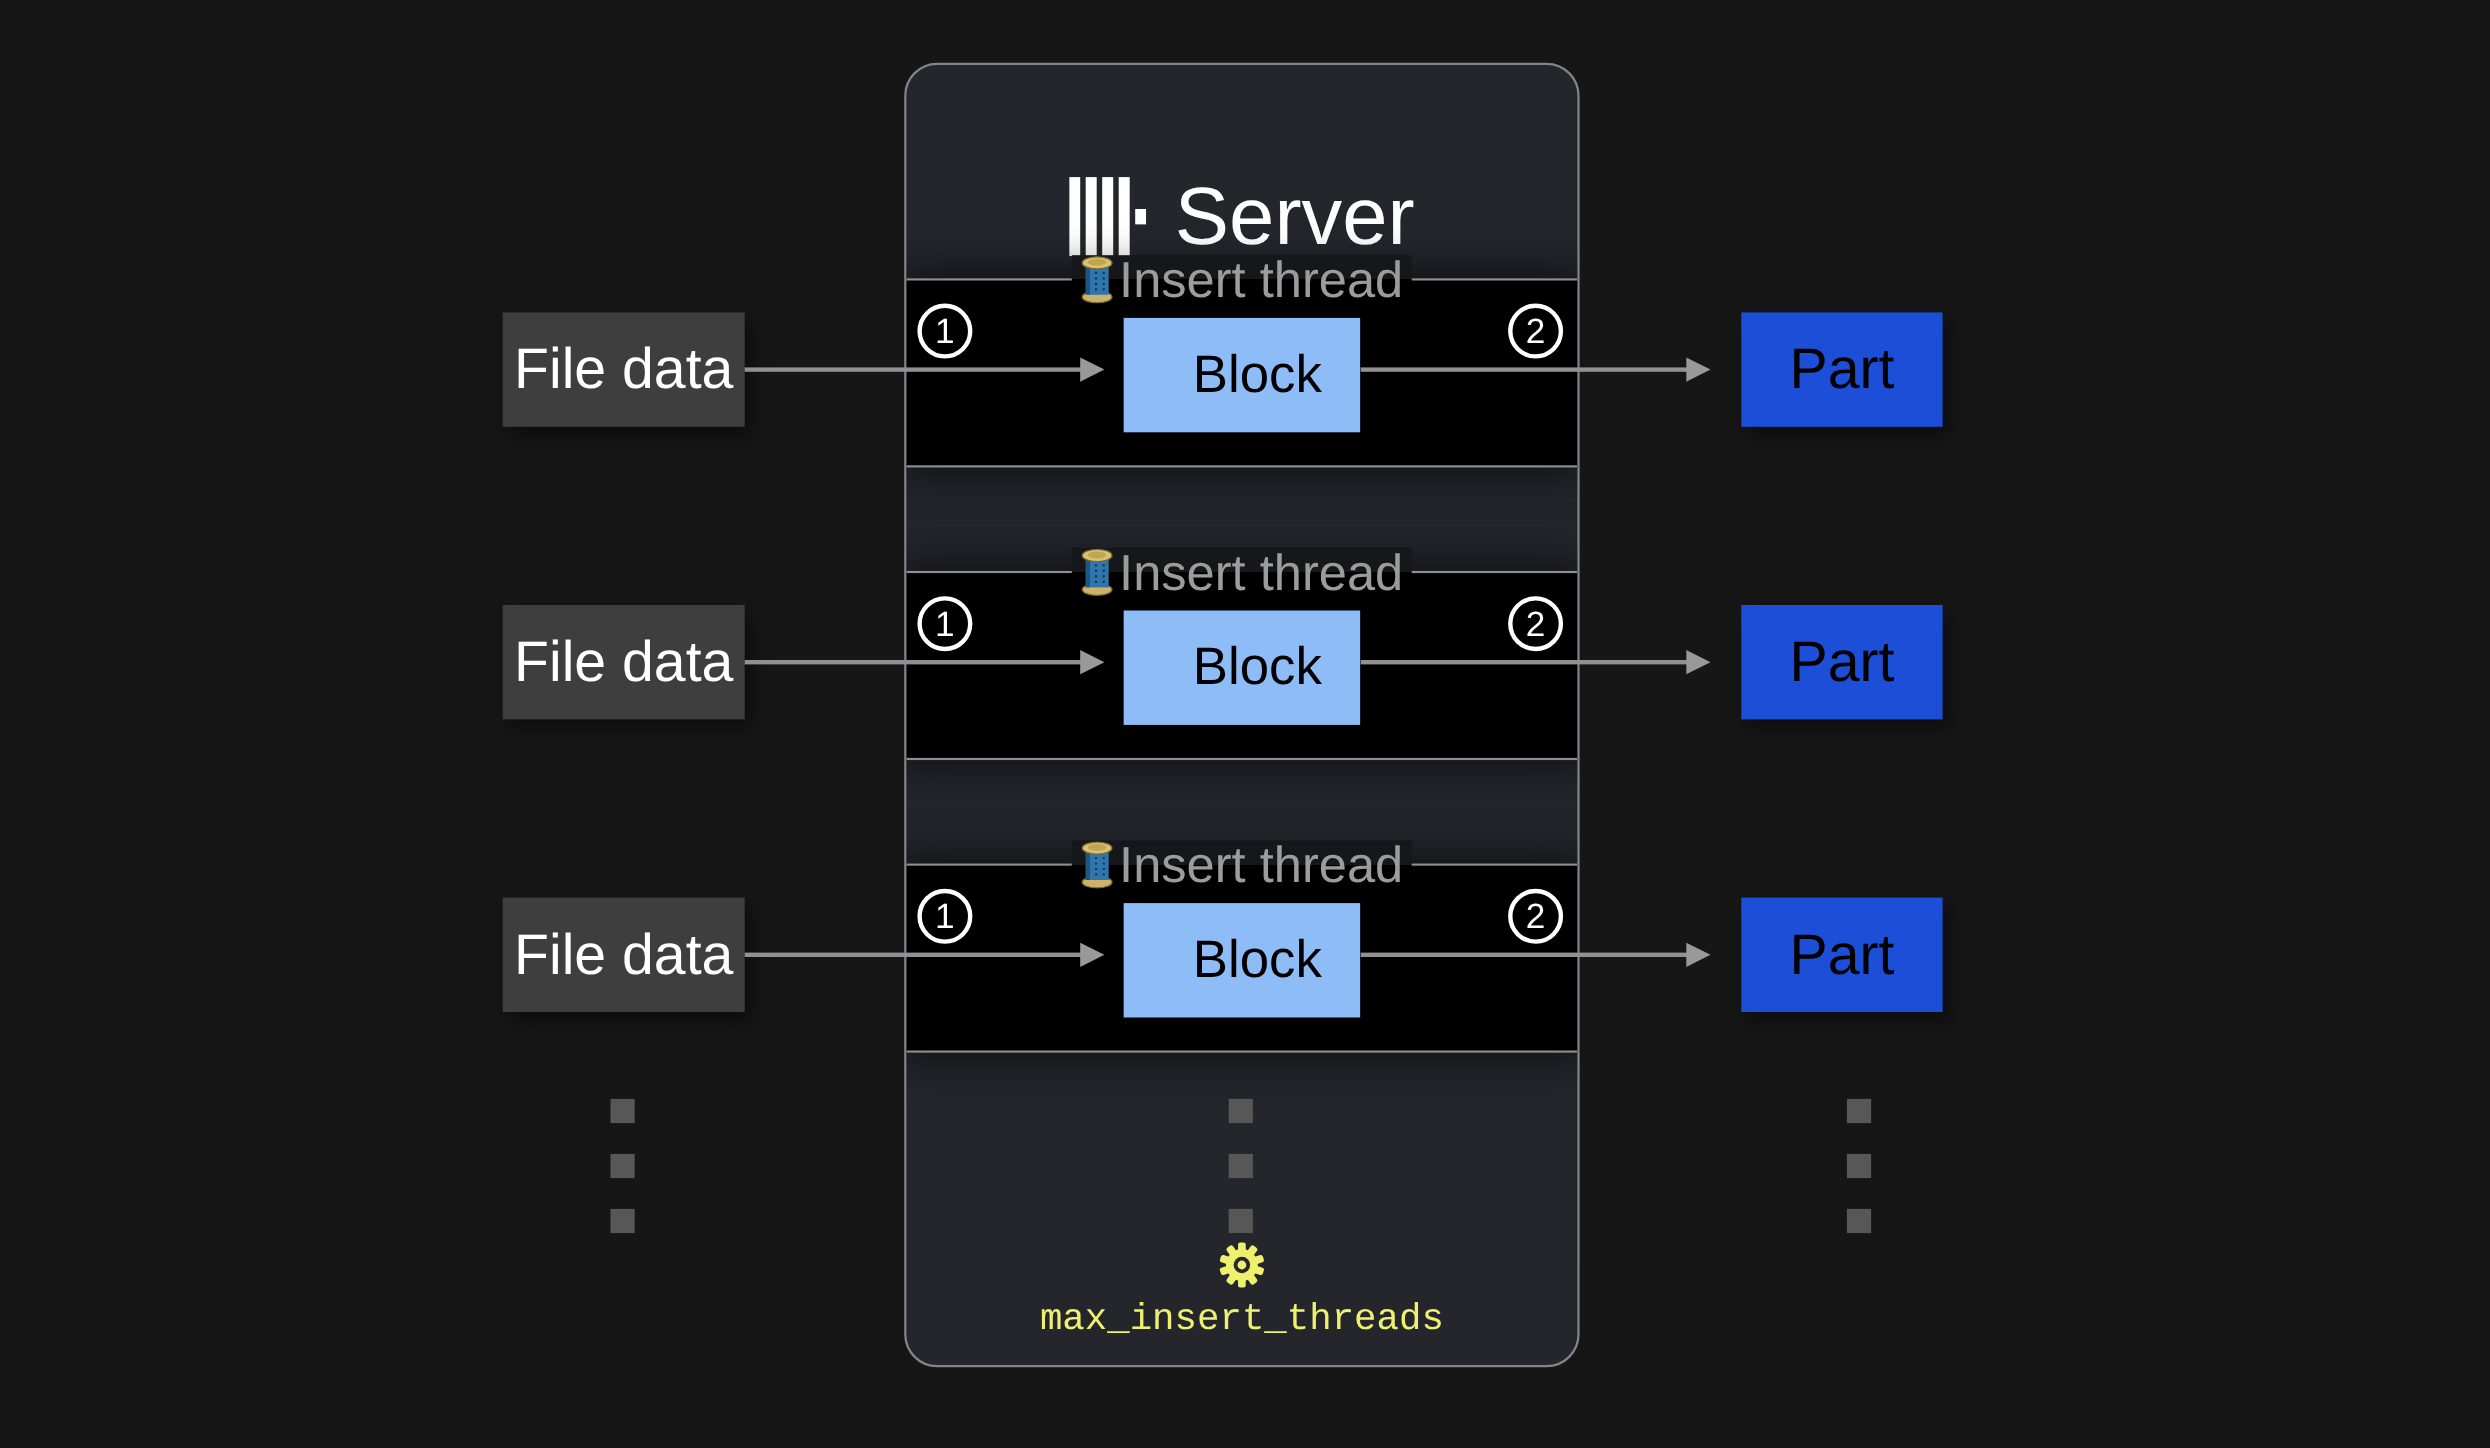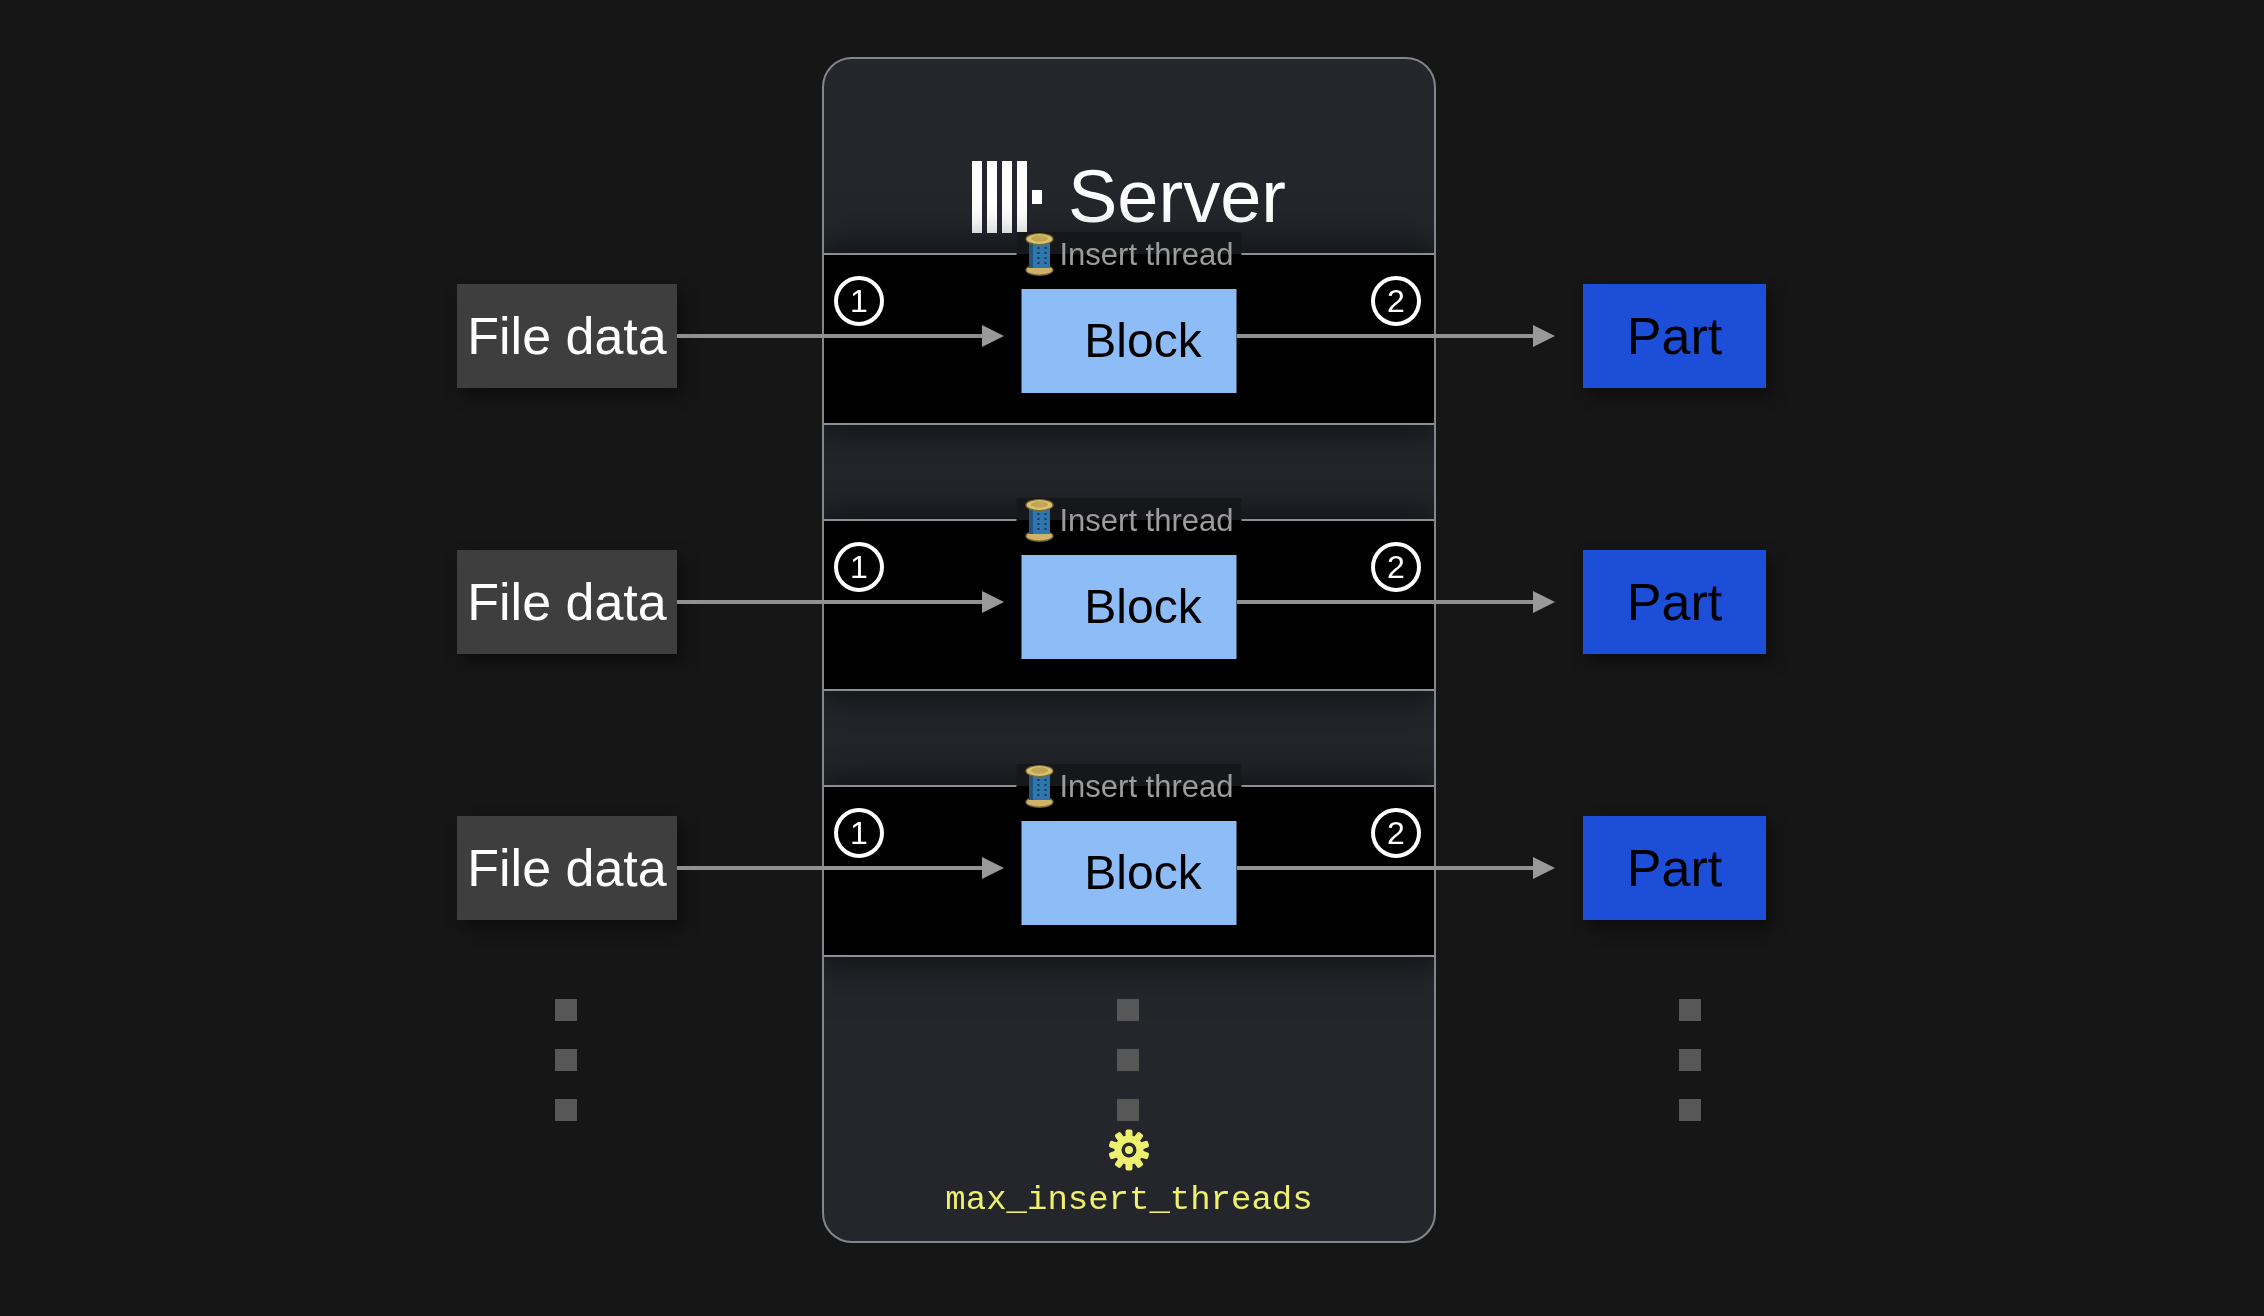--- a/index.html
+++ b/index.html
@@ -27,21 +27,21 @@
     position:absolute;left:-2px;width:calc(100% + 4px);height:172px;
     background:#000000;border:2px solid #8b8e92;box-sizing:border-box;
     box-shadow:0 0 38px 6px rgba(0,0,0,.6);
   }
   .legend{
     position:absolute;top:-23px;left:50%;transform:translateX(-50%);
     height:44px;padding:0 8px;display:flex;align-items:center;gap:5px;
     background:linear-gradient(to bottom,#16171b 0%,#16171b 50%,#000 50%,#000 100%);
     white-space:nowrap;
   }
-  .legend-text{color:#9c9c9c;font-size:31px;line-height:1;}
+  .legend-text{color:#9c9c9c;font-size:46px;line-height:1;}
   .spool{display:block;}
   .step-circle{
     position:absolute;top:21px;width:50px;height:50px;border:4px solid #ffffff;
     border-radius:50%;box-sizing:border-box;display:flex;align-items:center;
     justify-content:center;color:#ffffff;font-size:32px;line-height:1;
   }
   .step-circle.left{left:10px;}
   .step-circle.right{right:13px;}
   
   .node{

